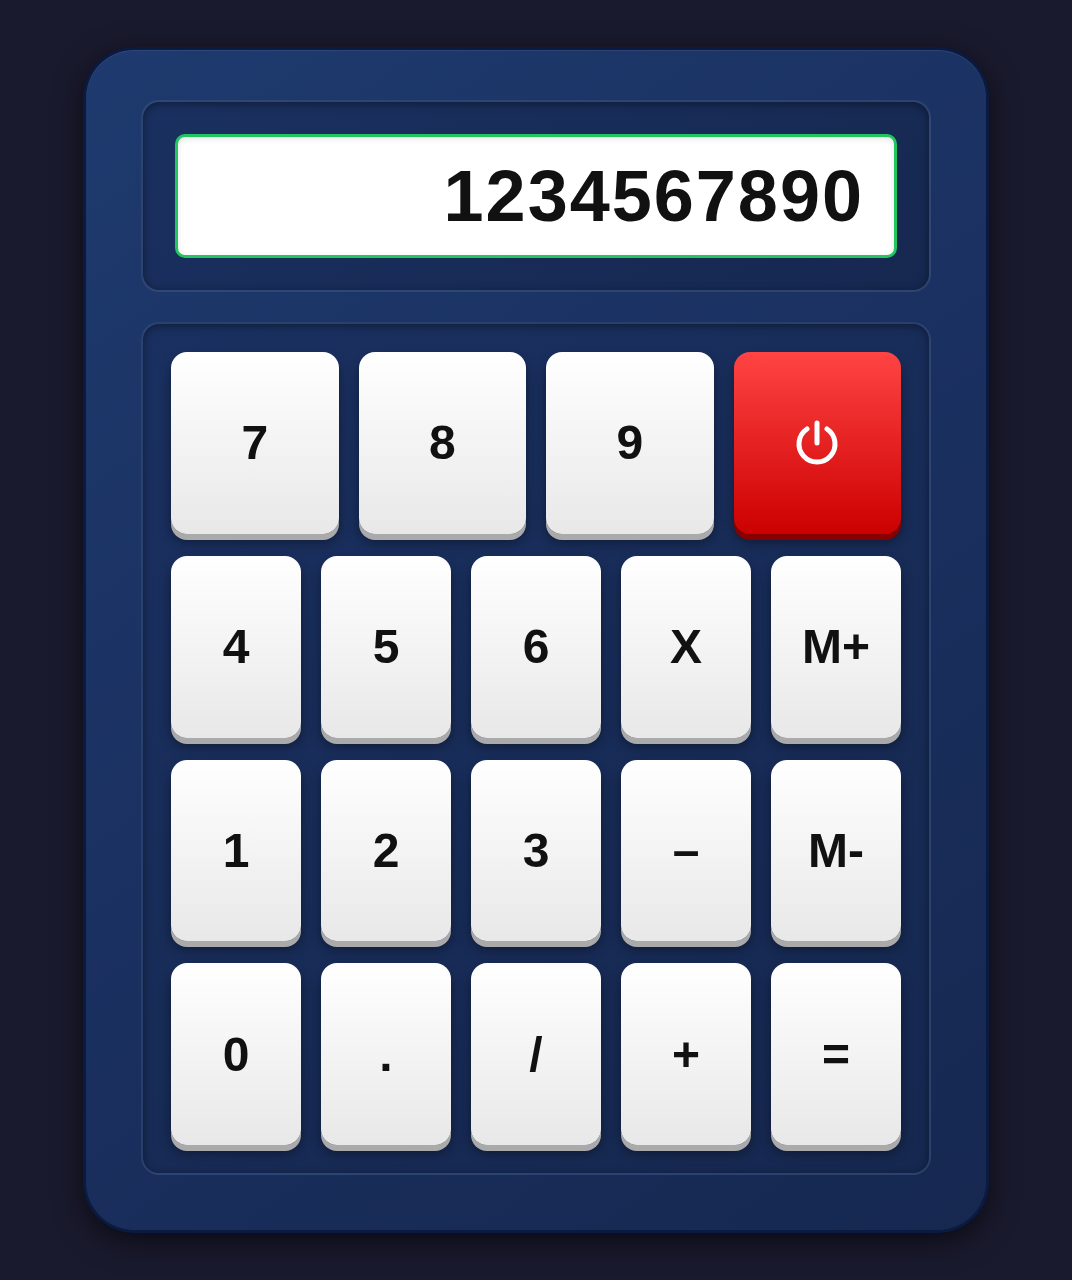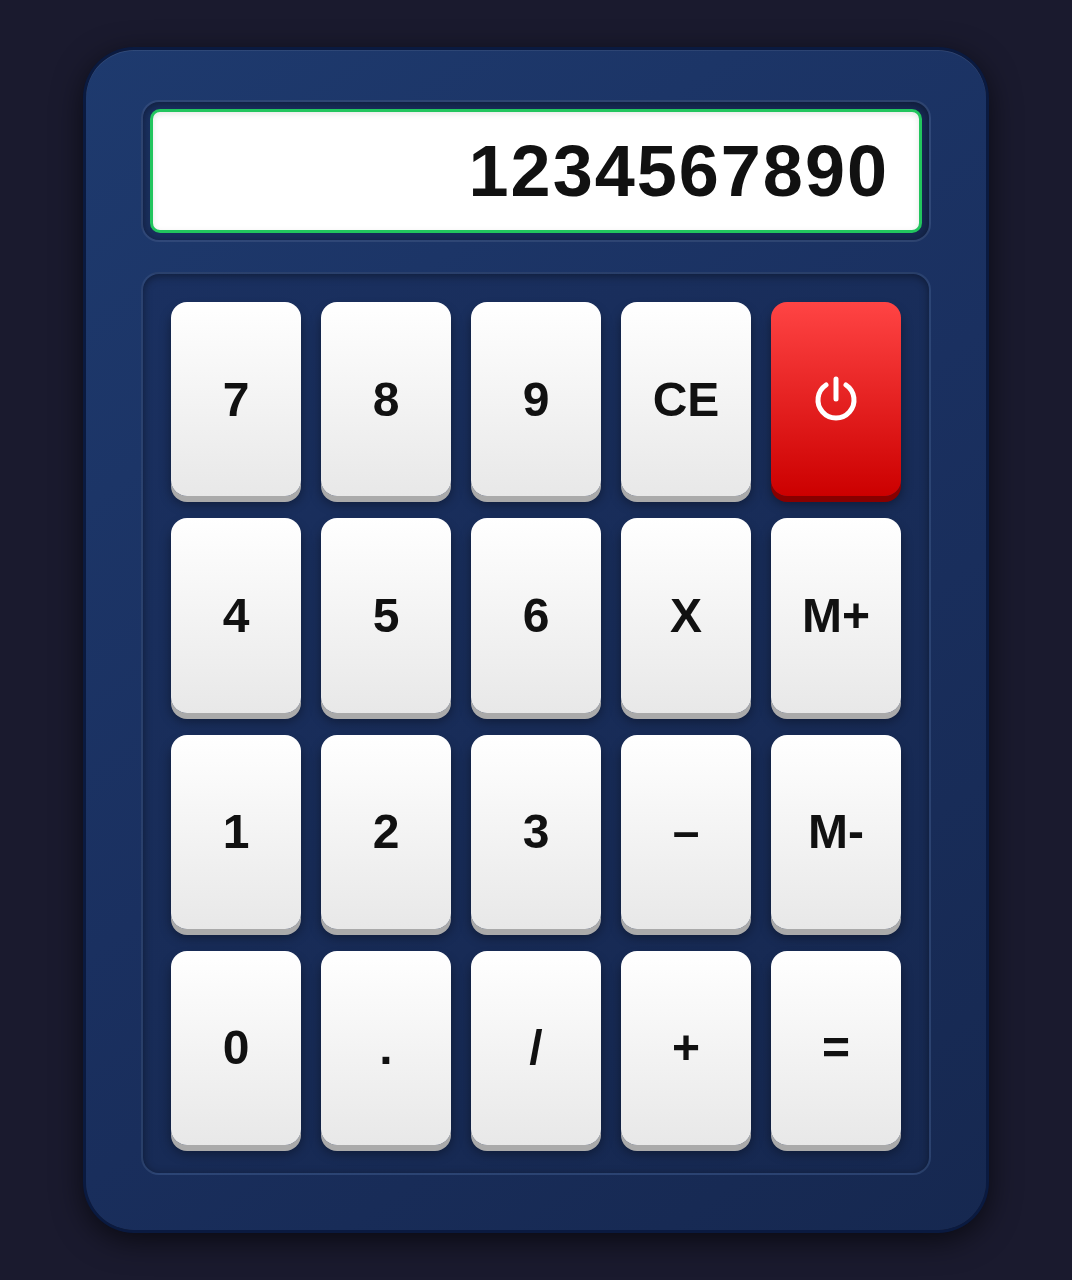--- a/index.html
+++ b/index.html
@@ -25,21 +25,21 @@
         0 8px 32px rgba(0,0,0,0.7),
         inset 0 1px 0 rgba(255,255,255,0.08);
       display: flex;
       flex-direction: column;
       gap: 30px;
     }
 
     .display-wrapper {
       background: linear-gradient(145deg, #1a3060, #162850);
       border-radius: 18px;
-      padding: 7px;
+      padding: 32px;
       border: 2px solid rgba(100,130,180,0.3);
       box-shadow: inset 0 2px 8px rgba(0,0,0,0.4);
     }
 
     .display {
       background: #ffffff;
       border-radius: 10px;
       border: 3px solid #22c55e;
       padding: 18px 30px;
       text-align: right;
@@ -122,21 +122,20 @@
       <span>1234567890</span>
     </div>
   </div>
 
   <div class="keypad-wrapper">
 
     <div class="key-row">
       <button class="key">7</button>
       <button class="key">8</button>
       <button class="key">9</button>
-      <button class="key">CE</button>
       <button class="key key-power">
         <div class="power-icon">
           <svg viewBox="0 0 52 52" fill="none" xmlns="http://www.w3.org/2000/svg">
 
             <path d="M16 12 A18 18 0 1 0 36 12" stroke="white" stroke-width="5" stroke-linecap="round" fill="none"></path>
             <line x1="26" y1="6" x2="26" y2="26" stroke="white" stroke-width="5" stroke-linecap="round"></line>
           </svg>
         </div>
       </button>
     </div>

